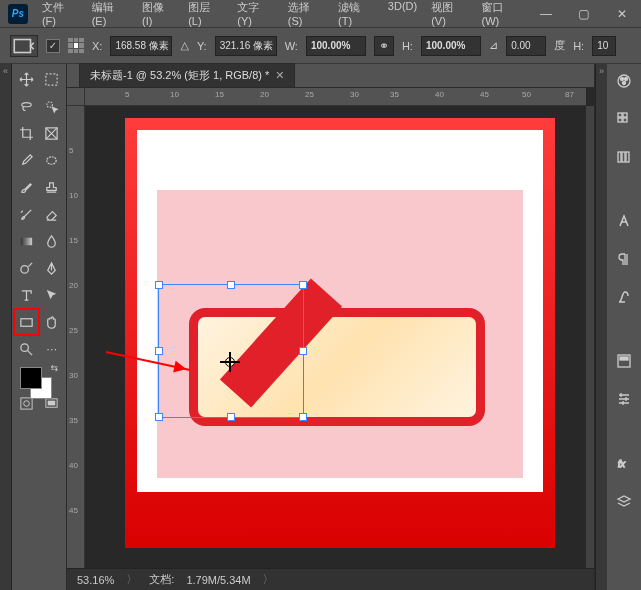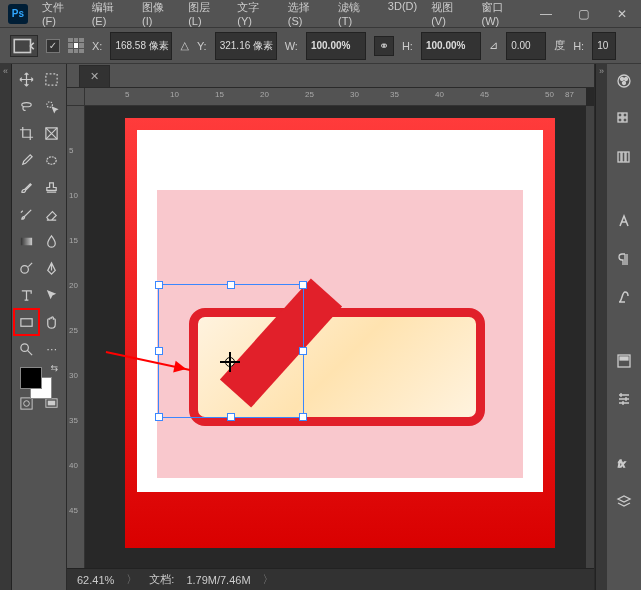--- a/index.html
+++ b/index.html
@@ -1,32 +1,32 @@
 <!DOCTYPE html>
 <html><head>
 <meta charset="utf-8">
 <style>
   * { box-sizing: border-box; margin: 0; padding: 0; }
   body { background: #535353; font-family: "Microsoft YaHei", sans-serif; font-size: 11px; color: #ccc; overflow: hidden; width: 641px; height: 590px; position: relative; }
 
   .titlebar { height: 28px; background: #535353; display: flex; align-items: center; border-bottom: 1px solid #383838; }
-  .ps-logo { width: 20px; height: 20px; margin: 0 8px; background: #001e36; color: #31a8ff; font-weight: bold; font-size: 10px; display: flex; align-items: center; justify-content: center; border-radius: 3px; }
+  .ps-logo { width: 20px; height: 20px; margin: 0 8px; background: #001e36; color: #31a8ff; font-weight: bold; font-size: 10px; display: flex; align-items: center; justify-content: center; border-radius: 3px; font-style: italic; }
   .menu { display: flex; gap: 2px; }
   .menu-item { padding: 4px 6px; cursor: default; }
   .winctrl { margin-left: auto; display: flex; }
   .winctrl div { width: 38px; height: 28px; display: flex; align-items: center; justify-content: center; color: #ccc; font-size: 12px; }
 
   .optionsbar { height: 36px; background: #535353; display: flex; align-items: center; gap: 8px; padding: 0 10px; border-bottom: 1px solid #383838; }
   .tool-preset { width: 28px; height: 22px; border: 1px solid #2a2a2a; background: #454545; display: flex; align-items: center; justify-content: center; }
   .chk { width: 14px; height: 14px; background: #333; border: 1px solid #777; display: inline-flex; align-items: center; justify-content: center; color: #ccc; font-size: 10px; }
   .align-grid { width: 16px; height: 16px; display: grid; grid-template: repeat(3,1fr)/repeat(3,1fr); gap: 1px; }
   .align-grid span { background: #888; }
   .align-grid span.on { background: #fff; }
   .lbl { color: #ccc; }
-  .numfield { width: 62px; height: 28px; background: #333; border: 1px solid #222; color: #ddd; padding: 0 4px; display: inline-flex; align-items: center; overflow: hidden; white-space: nowrap; font-size: 10px; }
+  .numfield { width: 62px; height: 20px; background: #333; border: 1px solid #222; color: #ddd; padding: 0 4px; display: inline-flex; align-items: center; overflow: hidden; white-space: nowrap; font-size: 10px; }
   .numfield.wide { width: 60px; font-weight: bold; }
   .link-btn { width: 20px; height: 20px; background: #333; border: 1px solid #222; display: flex; align-items: center; justify-content: center; font-size: 12px; }
   .deg { color: #ccc; }
 
   .workarea { position: absolute; top: 64px; bottom: 0; left: 0; right: 0; display: flex; }
 
   .left-strip { width: 12px; background: #383838; border-right: 1px solid #222; }
   .left-strip .chev { text-align: center; color: #999; font-size: 9px; padding-top: 2px; }
 
   .tools { width: 55px; background: #535353; border-right: 1px solid #2a2a2a; display: grid; grid-template-columns: 1fr 1fr; grid-auto-rows: 26px; gap: 1px; padding: 2px; position: relative; }
@@ -282,36 +282,37 @@
         <svg width="15" height="15" viewBox="0 0 16 16">
           <rect x="2" y="3" width="12" height="9" fill="none" stroke="#ccc"></rect>
           <rect x="4" y="5" width="8" height="5" fill="#ccc"></rect>
         </svg>
       </div>
   </div>
 
   <div class="center">
     <div class="tabbar">
       <div class="doc-tab">
+        <span>未标题-1 @ 53.2% (矩形 1, RGB/8) *</span>
         <span class="tab-close">✕</span>
       </div>
     </div>
     <div class="canvas-wrap">
       <div class="ruler-corner"></div>
       <div class="ruler-h">
         <span style="left:40px">5</span>
           <span style="left:85px">10</span>
           <span style="left:130px">15</span>
           <span style="left:175px">20</span>
           <span style="left:220px">25</span>
           <span style="left:265px">30</span>
           <span style="left:305px">35</span>
           <span style="left:350px">40</span>
           <span style="left:395px">45</span>
-          <span style="left:460px">50</span>
+          <span style="left:437px">50</span>
           <span style="left:480px">87</span>
       </div>
       <div class="ruler-v">
         <span style="top:40px">5</span>
           <span style="top:85px">10</span>
           <span style="top:130px">15</span>
           <span style="top:175px">20</span>
           <span style="top:220px">25</span>
           <span style="top:265px">30</span>
           <span style="top:310px">35</span>
@@ -336,24 +337,24 @@
             <div class="handle h-r"></div>
             <div class="handle h-bl"></div>
             <div class="handle h-b"></div>
             <div class="handle h-br"></div>
           </div>
           <div class="arrow"></div>
         </div>
       </div>
 
       <div class="status">
-        <span>62.41%</span>
+        <span>53.16%</span>
         <span class="chev">〉</span>
         <span>文档:</span>
-          <span>1.79M/7.46M</span>
+          <span>1.79M/5.34M</span>
         <span class="chev">〉</span>
       </div>
     </div>
   </div>
 
   <div class="right-strip">
       <div class="chev">»</div>
     </div>
 
   <div class="right-panel">

